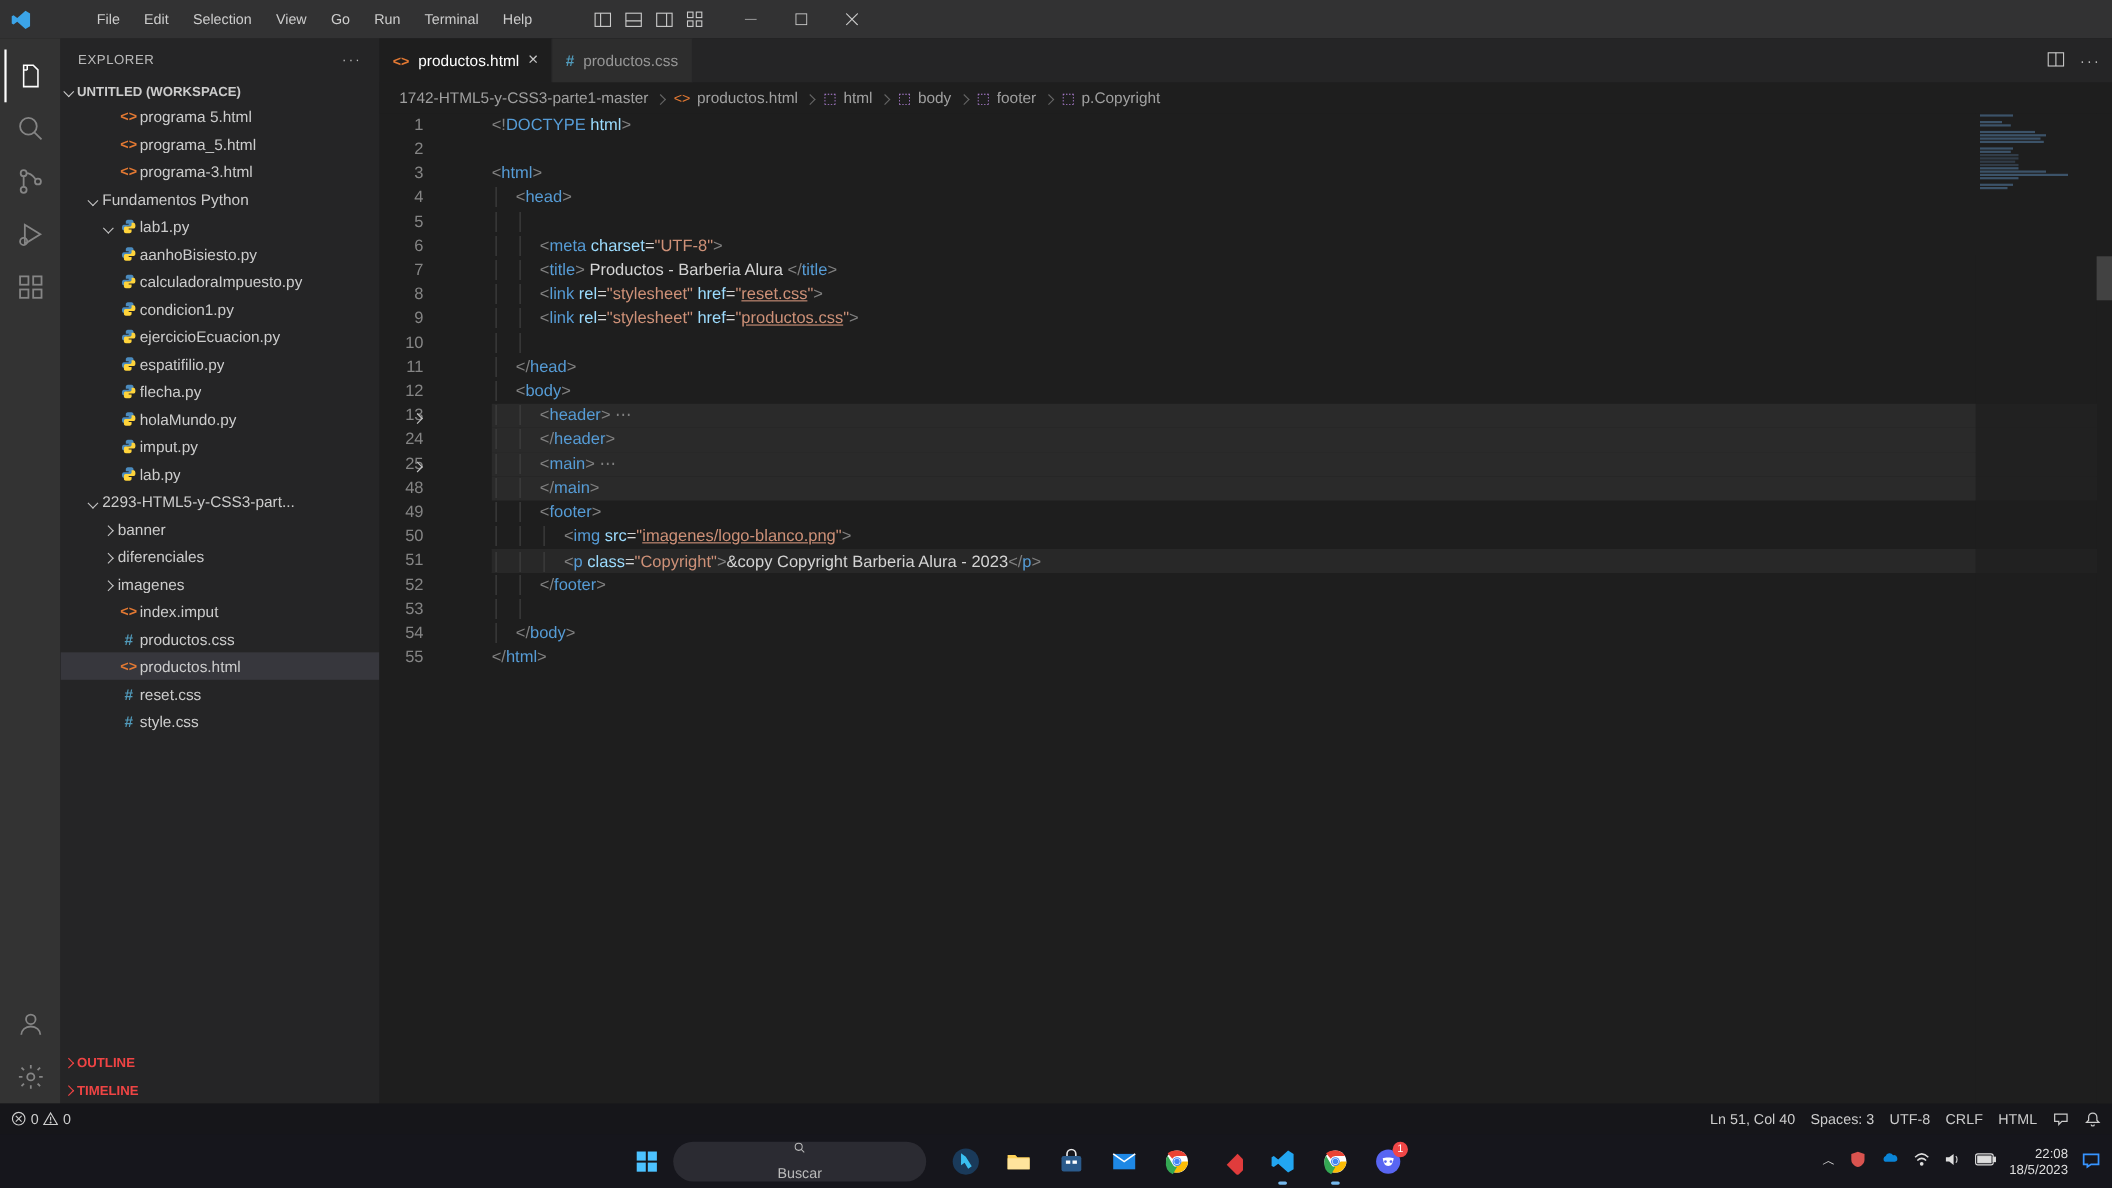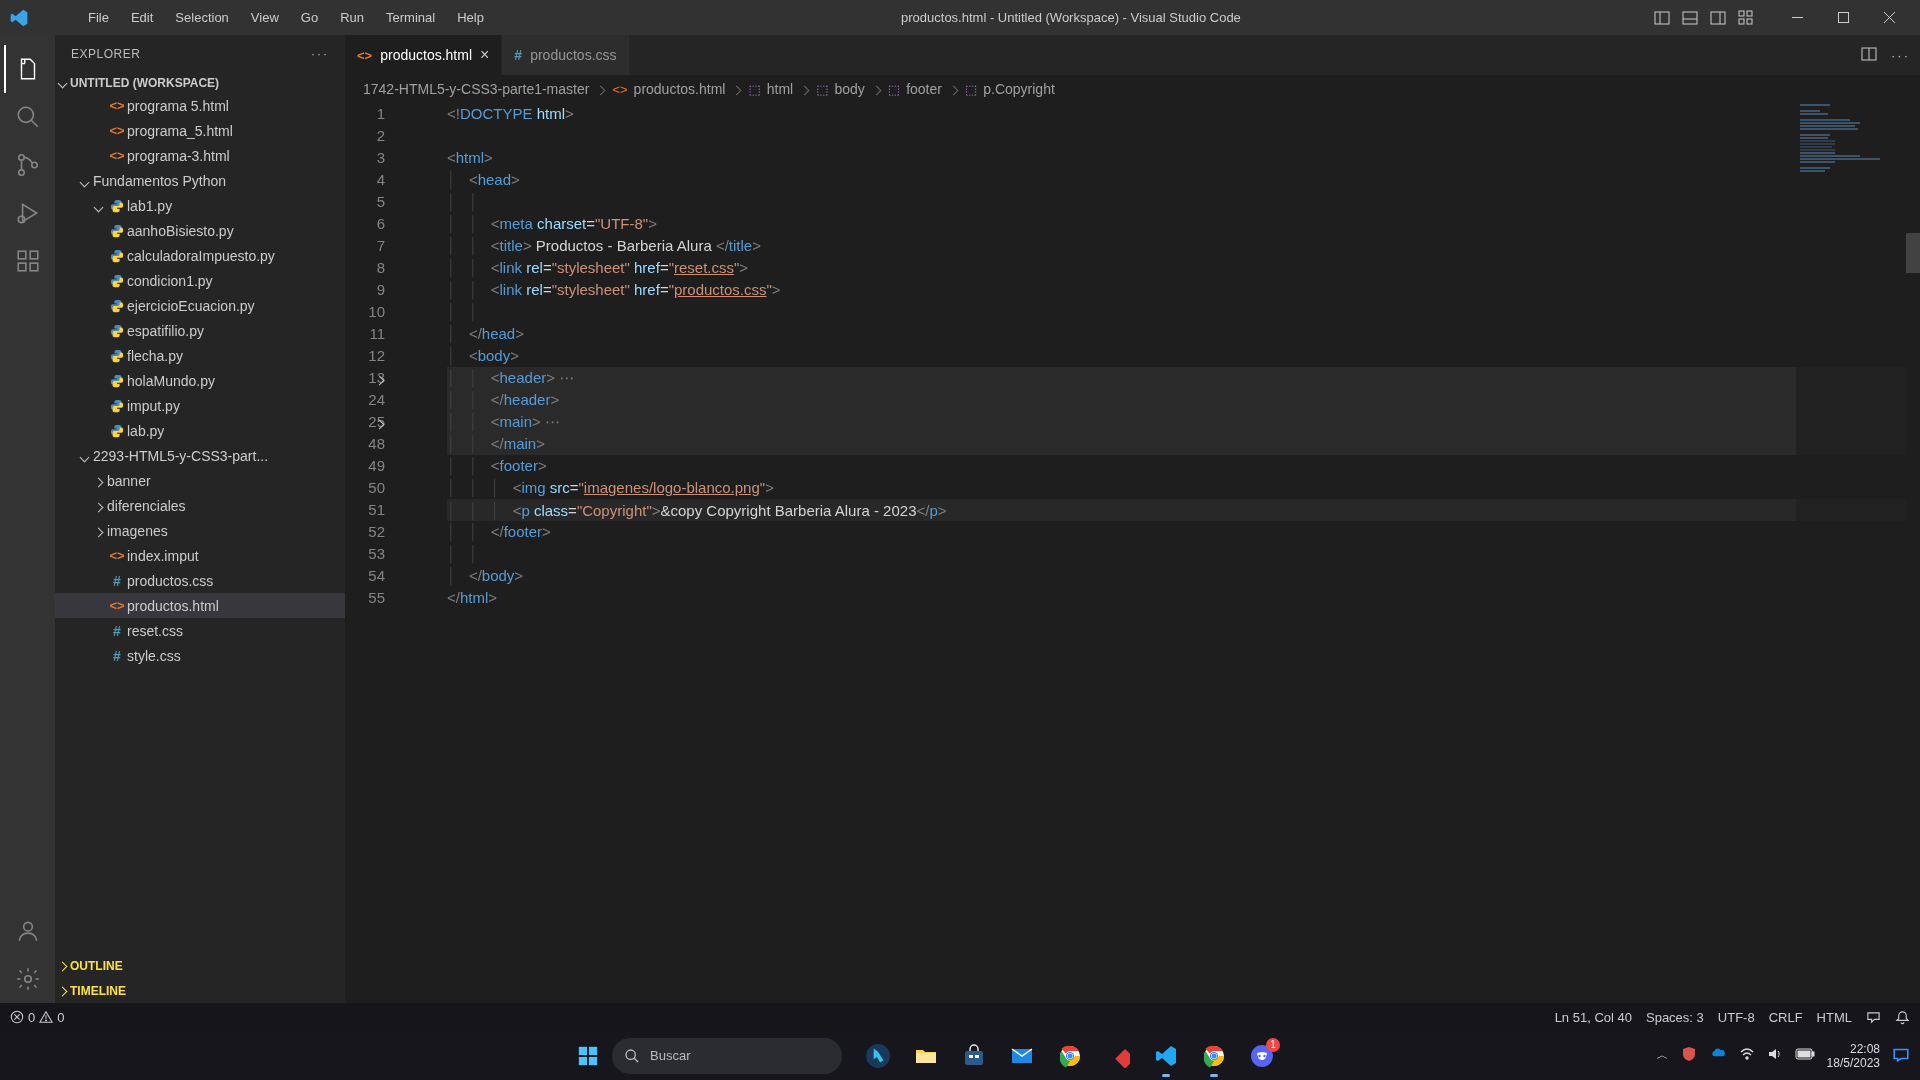--- a/index.html
+++ b/index.html
@@ -32,21 +32,21 @@
 .sb-section-hdr { padding: 3px 8px 3px 4px; font-size: 12px; font-weight: 700; color: #cccccc; display:flex; align-items:flex-end; gap:4px; cursor:pointer;}
 .sb-tree { flex: 1; overflow: hidden; }
 .tree-row { height: 25px; display: flex; align-items: center; padding-left: 0; cursor: pointer; color: #cccccc; font-size: 14px; }
 .tree-row.selected { background: #37373d; }
 .tree-indent { display:inline-block; }
 .tree-chev { width: 18px; display:inline-flex; justify-content:center; color:#c5c5c5; font-size:14px;}
 .tree-icon { width: 20px; display:inline-flex; justify-content:center; }
 .tree-label { white-space: nowrap; overflow:hidden; text-overflow: ellipsis; }
 .ico-html { color:#e37933; font-weight:bold; font-size:13px;}
 .ico-css { color:#519aba; font-weight:bold; font-size:14px;}
-.sb-footer-section { height: 25px; display:flex; align-items:center; padding-left:4px; font-size:12px; font-weight:700; color:#fde047; cursor:pointer; gap:4px; border-top:1px solid #00000000;}
+.sb-footer-section { height: 25px; display:flex; align-items:center; padding-left:4px; font-size:12px; font-weight:700; color:#ef4444; cursor:pointer; gap:4px; border-top:1px solid #00000000;}
 
 
 .editor { flex: 1; display: flex; flex-direction: column; background: #1e1e1e; }
 .tabs { height: 40px; background: #252526; display: flex; align-items:stretch; }
 .tab { display: flex; align-items: center; padding: 0 12px; gap: 8px; background: #2d2d2d; color: #969696; cursor: pointer; font-size:14px; border-right:1px solid #252526;}
 .tab.active { background: #1e1e1e; color: #ffffff; }
 .tab-close { color:#c5c5c5; font-size:16px; cursor:pointer; }
 .tabs-spacer { flex:1; }
 .tabs-actions { display:flex; align-items:center; padding: 0 10px; gap:14px; color:#c5c5c5;}
 .breadcrumbs { height: 28px; display: flex; align-items: center; padding: 0 18px; gap: 8px; color: #a0a0a0; font-size: 14px; background:#1e1e1e;}
@@ -78,21 +78,21 @@
 
 
 .statusbar { height: 28px; background: #16161a; display: flex; align-items: center; padding: 0 10px; font-size: 13px; color: #cccccc; gap:14px;}
 .statusbar .spacer { flex:1;}
 .sb-item { display:flex; align-items:center; gap:4px; cursor:pointer;}
 
 
 .taskbar { height: 49px; background: #16161c; display: flex; align-items: center; padding: 0 10px; }
 .tb-spacer1 { width: 560px;}
 .tb-start { width: 36px; height:36px; display:flex; align-items:center; justify-content:center; cursor:pointer;}
-.tb-search { width: 230px; height: 36px; background: #2b2b32; border-radius: 18px; display:flex; align-items:center; padding:0 12px; gap:10px; color:#bbb; margin-left:6px;}
+.tb-search { width: 230px; height: 36px; background: #2b2b32; border-radius: 18px; display:flex; align-items:center; padding:0 12px; gap:10px; color:#bbb; margin-left:6px;flex-direction:column;}
 .tb-icons { display:flex; gap:12px; margin-left:18px; align-items:center;}
 .tb-icon { width:36px; height:36px; border-radius:6px; display:flex; align-items:center; justify-content:center; cursor:pointer; position:relative;}
 .tb-icon.active::after { content:""; position:absolute; bottom:-3px; left:14px; right:14px; height:3px; background:#76b9ed; border-radius:2px;}
 .tb-right { margin-left:auto; display:flex; align-items:center; gap:12px; color:#ddd; font-size:12px;}
 .tb-clock { text-align:right; line-height:14px; font-size:12px;}
 .badge { position:absolute; top:0; right:0; background:#f04747; color:#fff; border-radius:50%; width:14px; height:14px; font-size:10px; display:flex; align-items:center; justify-content:center;}
 
 .chev::before { content:""; display:inline-block; width:6px; height:6px; border-right:1.5px solid currentColor; border-bottom:1.5px solid currentColor; }
 .chev-right::before { transform: rotate(-45deg);}
 .chev-down::before { transform: rotate(45deg);}
@@ -109,21 +109,20 @@
   <div class="menu" id="menu">
       <div class="menu-item">File</div>
       <div class="menu-item">Edit</div>
       <div class="menu-item">Selection</div>
       <div class="menu-item">View</div>
       <div class="menu-item">Go</div>
       <div class="menu-item">Run</div>
       <div class="menu-item">Terminal</div>
       <div class="menu-item">Help</div>
     </div>
-  <div class="title-text">productos.html - Untitled (Workspace) - Visual Studio Code</div>
   <div class="window-controls">
     <div class="layout-btn">
         <svg width="16" height="16" viewBox="0 0 16 16" fill="none" stroke="#ccc">
           <rect x="1" y="2" width="14" height="12"></rect>
           <line x1="6" y1="2" x2="6" y2="14"></line>
         </svg>
       </div>
     <div class="layout-btn">
         <svg width="16" height="16" viewBox="0 0 16 16" fill="none" stroke="#ccc">
           <rect x="1" y="2" width="14" height="12"></rect>

